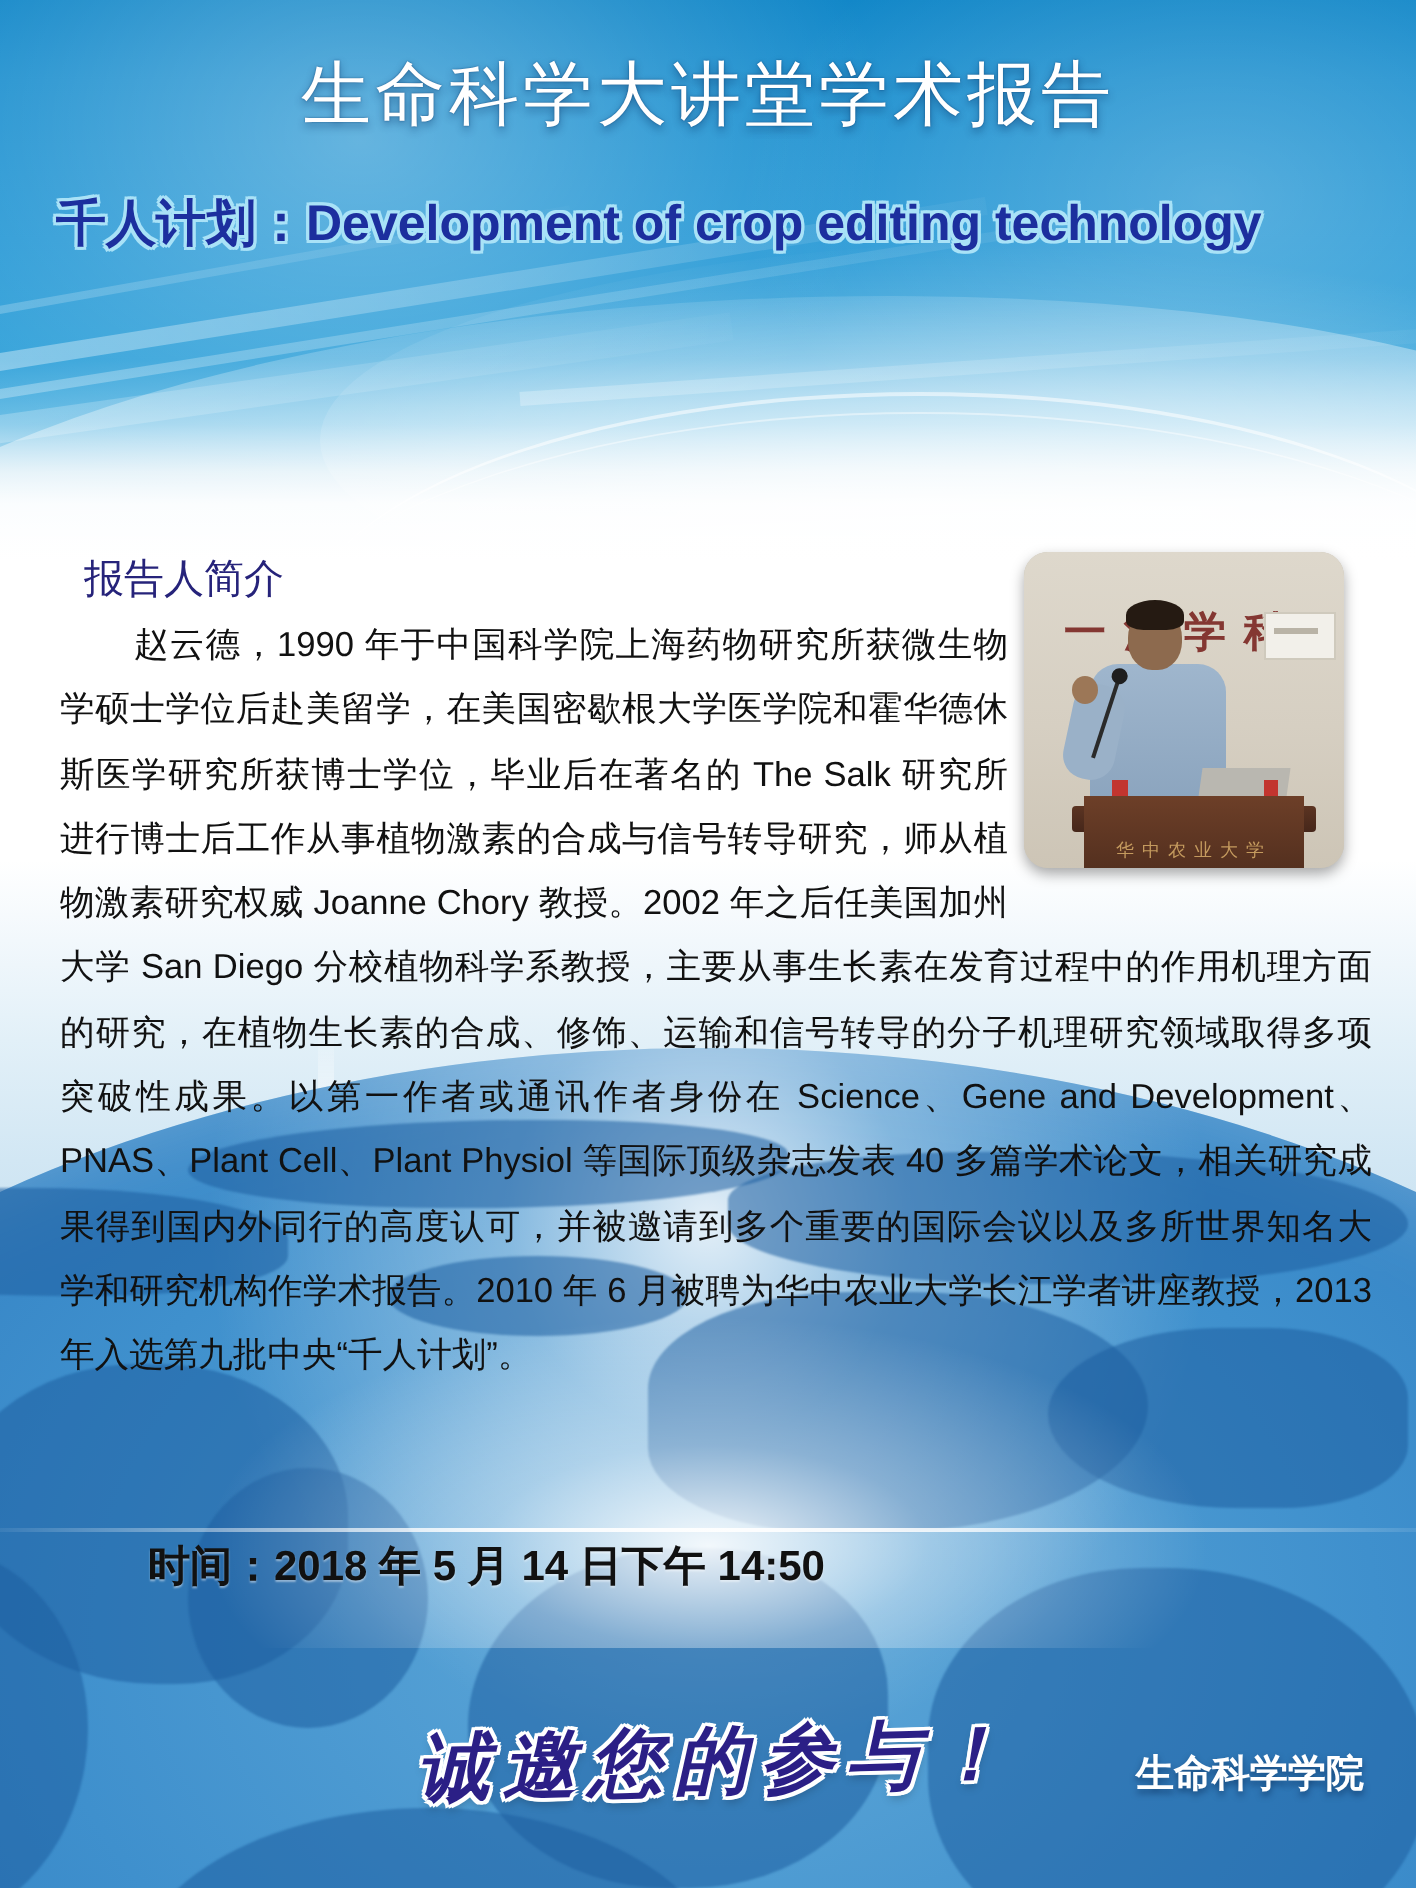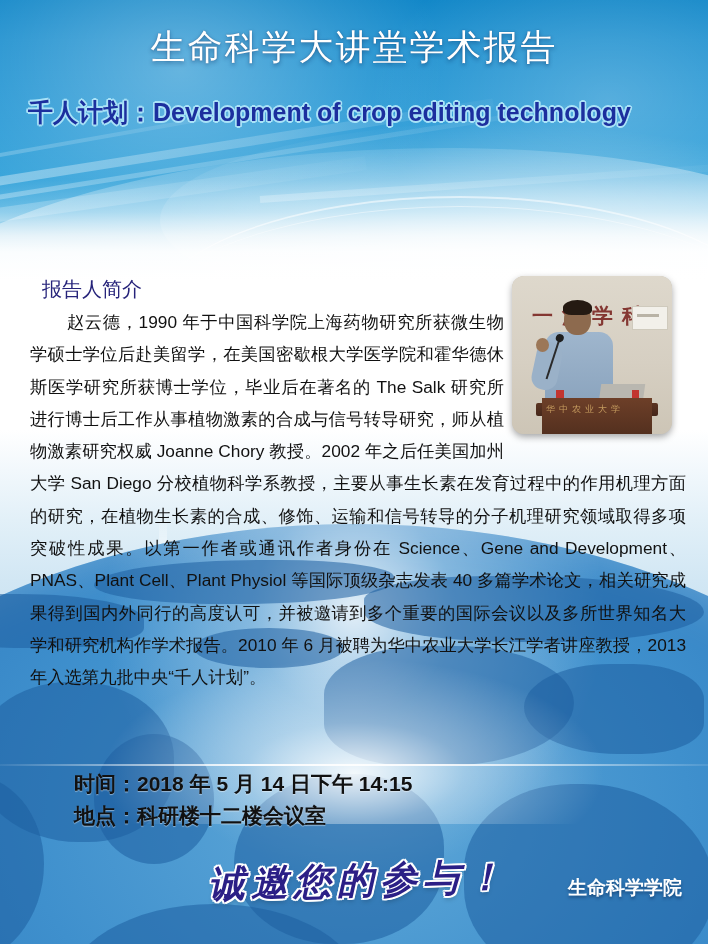--- a/index.html
+++ b/index.html
@@ -210,21 +210,21 @@
   .ph-board:after { content:""; position:absolute; left:4px; top:7px; width:22px; height:3px; background:#b9b3a6; }
   .ph-head   { position:absolute; left:52px; top:28px; width:27px; height:31px; border-radius:48% 48% 45% 45%; background:#8d6a4e; }
   .ph-hair   { position:absolute; left:51px; top:24px; width:29px; height:15px; border-radius:50% 50% 30% 30%; background:#251a12; }
   .ph-body   { position:absolute; left:33px; top:56px; width:68px; height:74px; border-radius:14px 14px 4px 4px; background: linear-gradient(to bottom, #9fb6cd, #8aa3bd); }
   .ph-arm    { position:absolute; left:22px; top:66px; width:26px; height:48px; border-radius:12px; background:#9ab1c8; transform: rotate(12deg); }
   .ph-hand   { position:absolute; left:24px; top:62px; width:13px; height:14px; border-radius:50%; background:#9c7757; }
   .ph-mic    { position:absolute; left:40px; top:62px; width:2px; height:42px; background:#2a2a2a; transform: rotate(18deg); }
   .ph-mic:before{ content:""; position:absolute; left:-3px; top:-5px; width:8px; height:8px; border-radius:50%; background:#1e1e1e; }
   .ph-podtop { position:absolute; left:24px; bottom:18px; width:122px; height:13px; background: linear-gradient(to bottom,#5b3422,#46271a); border-radius:2px; }
   .ph-pod    { position:absolute; left:30px; bottom:0; width:110px; height:36px; background: linear-gradient(to bottom,#6d3f28,#54301f); }
-  .ph-podch  { position:absolute; left:34px; bottom:18px; width:102px; text-align:left; color:#c49a5e; font-size:9px; letter-spacing:4px; }
+  .ph-podch  { position:absolute; left:34px; bottom:2px; width:102px; text-align:center; color:#c49a5e; font-size:9px; letter-spacing:4px; }
   .ph-lap    { position:absolute; left:88px; bottom:32px; width:44px; height:18px; background:#b9b7b0; transform: skewX(-8deg); }
   .ph-cup1   { position:absolute; left:44px; bottom:34px; width:8px; height:10px; background:#c2352f; }
   .ph-cup2   { position:absolute; left:120px; bottom:34px; width:7px; height:10px; background:#c2352f; }
   .ph-legs   { position:absolute; left:40px; bottom:0; width:22px; height:26px; background:#b8a486; }
 
   .bio {
     position: absolute;
     left: 30px; right: 22px; top: 306px;
     color: #111111;
     font-size: 17.3px;
@@ -363,22 +363,21 @@
       <span class="ph-pod"></span>
       <span class="ph-podch">华中农业大学</span>
     </div>
 
     <div class="bio">
       <span class="bio-float"></span>
       <span class="indent-first"></span><span>赵云德，1990 年于中国科学院上海药物研究所获微生物学硕士学位后赴美留学，在美国密歇根大学医学院和霍华德休斯医学研究所获博士学位，毕业后在著名的 The Salk 研究所进行博士后工作从事植物激素的合成与信号转导研究，师从植物激素研究权威 Joanne Chory 教授。2002 年之后任美国加州大学 San Diego 分校植物科学系教授，主要从事生长素在发育过程中的作用机理方面的研究，在植物生长素的合成、修饰、运输和信号转导的分子机理研究领域取得多项突破性成果。以第一作者或通讯作者身份在 Science、Gene and Development、PNAS、Plant Cell、Plant Physiol 等国际顶级杂志发表 40 多篇学术论文，相关研究成果得到国内外同行的高度认可，并被邀请到多个重要的国际会议以及多所世界知名大学和研究机构作学术报告。2010 年 6 月被聘为华中农业大学长江学者讲座教授，2013 年入选第九批中央“千人计划”。</span>
     </div>
 
     <div class="details">
-      <div class="d-row">时间：2018 年 5 月 14 日下午 14:15</div>
-      <div class="d-row">地点：科研楼十二楼会议室</div>
+      <div class="d-row">时间：2018 年 5 月 14 日下午 14:50</div>
     </div>
 
     <div class="invite">诚邀您的参与！</div>
 
     <div class="signature">
       <div>生命科学学院</div>
     </div>
 
   </div>
 </div>

